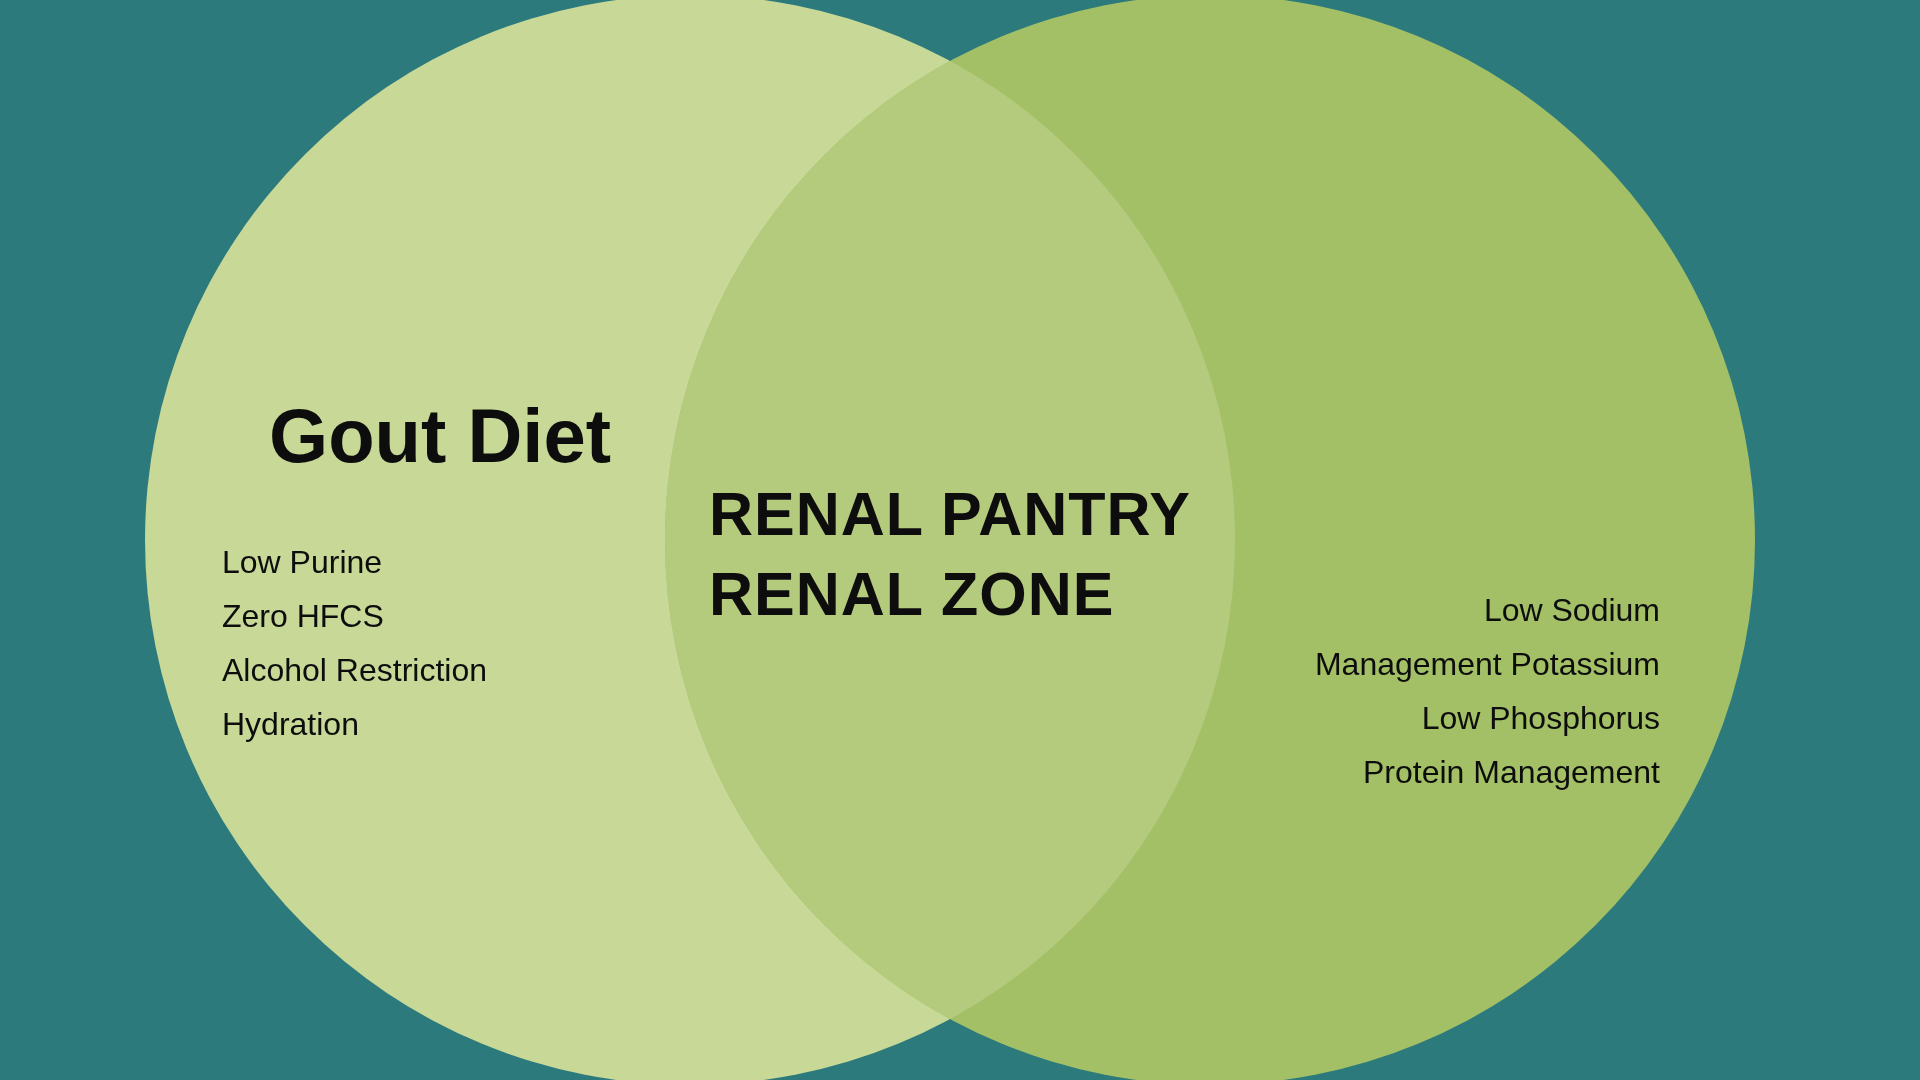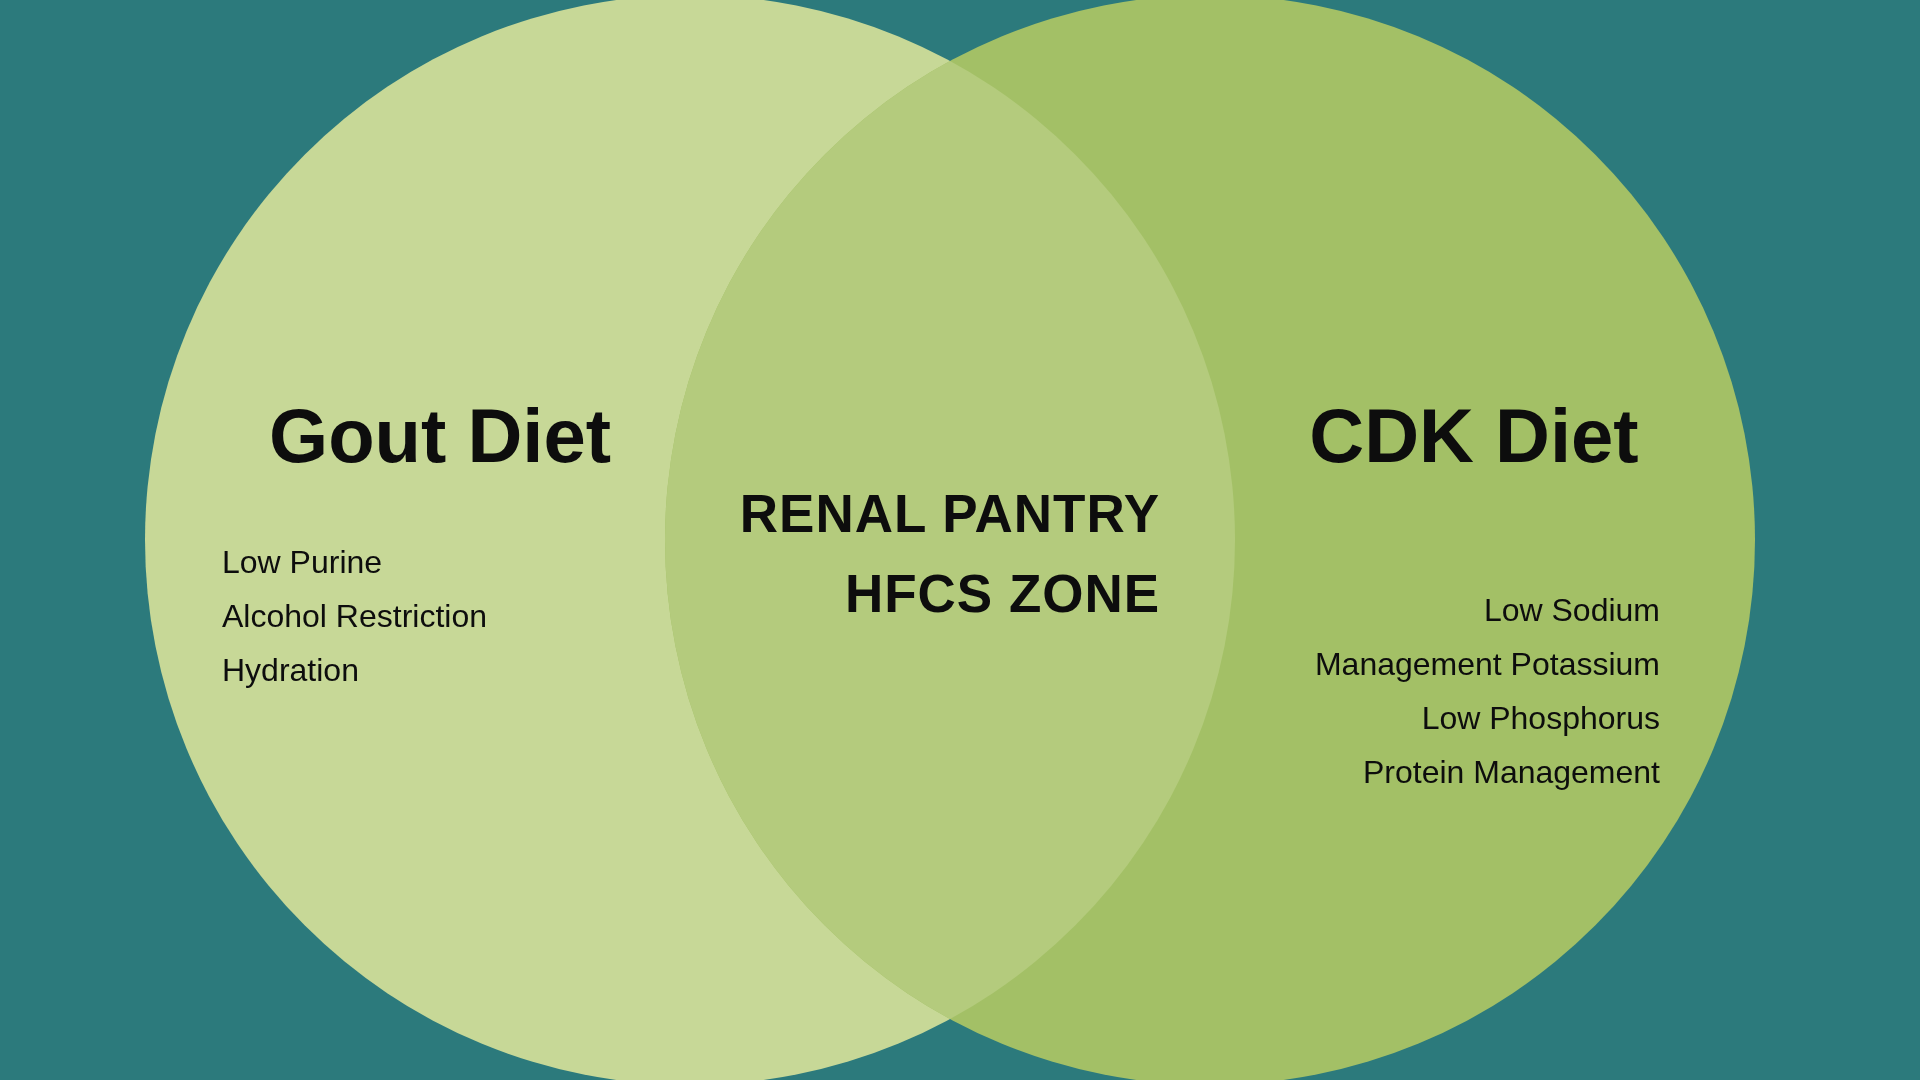--- a/index.html
+++ b/index.html
@@ -27,25 +27,25 @@
     color: var(--text, #0d0d0d);
     white-space: nowrap;
   }
   .circle-title {
     font-size: 76px;
     font-weight: bold;
     line-height: 1;
     transform: translateX(-50%);
   }
   .overlap-label {
-    font-size: 53px;
+    font-size: 61px;
     font-weight: bold;
     line-height: 80px;
     letter-spacing: 1px;
-    text-align: right;
+    text-align: left;
     transform: translateX(-50%);
   }
   .item-list {
     font-size: 32px;
     font-weight: normal;
     line-height: 54px;
   }
   .item-list.right-align {
     text-align: right;
   }
@@ -61,29 +61,29 @@
         <circle cx="690" cy="540" r="545"></circle>
       </clipPath>
     </defs>
     <circle cx="690" cy="540" r="545" fill="#C7D897"></circle>
     <circle cx="1210" cy="540" r="545" fill="#A3C066"></circle>
     <circle cx="1210" cy="540" r="545" clip-path="url(#clip-left-circle)" fill="#B4CB7D"></circle>
   </svg>
 
   <div class="txt circle-title" style="left:440px; top:398px;">Gout Diet</div>
 
-  <div class="txt circle-title" style="left:1474px; top:398px;">CDK Diet</div>
 
   <div class="txt overlap-label" style="left:950px; top:474px;">
     <div>RENAL PANTRY</div>
-    <div>HFCS ZONE</div>
+    <div>RENAL ZONE</div>
   </div>
 
   <div class="txt item-list" style="left:222px; top:535px;">
     <div>Low Purine</div>
+    <div>Zero HFCS</div>
     <div>Alcohol Restriction</div>
     <div>Hydration</div>
   </div>
 
   <div class="txt item-list right-align" style="right:260px; top:535px;margin-top:48px;">
     <div>Low Sodium</div>
     <div>Management Potassium</div>
     <div>Low Phosphorus</div>
     <div>Protein Management</div>
   </div>

